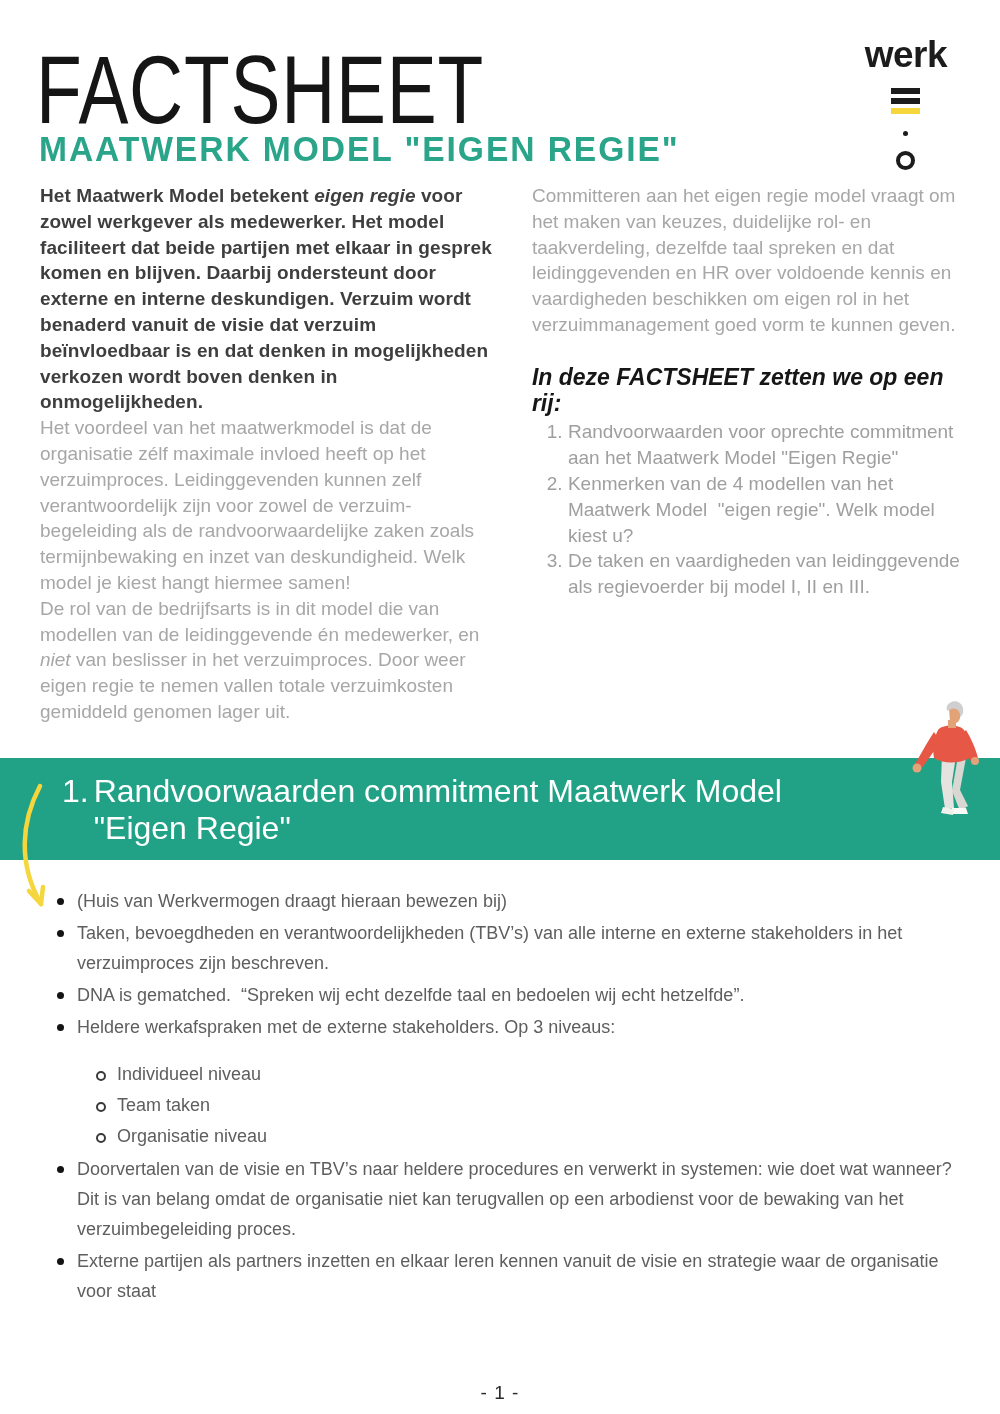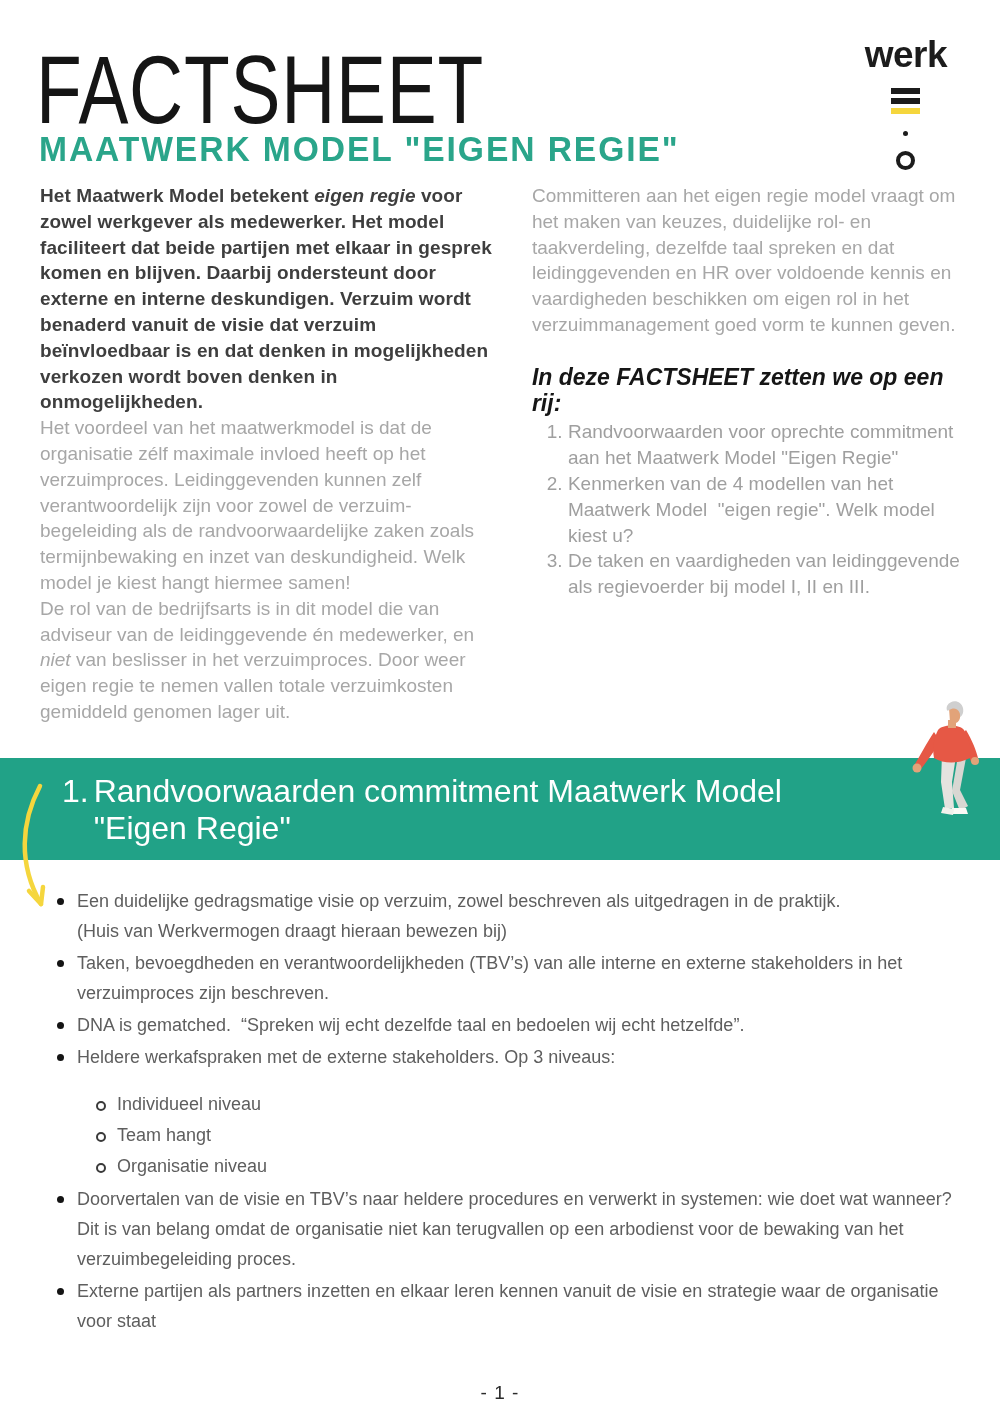--- a/index.html
+++ b/index.html
@@ -92,21 +92,21 @@
     <span class="logo-circle"></span>
   </div>
 
   <h1 class="title">FACTSHEET</h1>
   <h2 class="subtitle">MAATWERK MODEL "EIGEN REGIE"</h2>
 
   <main class="columns">
     <div class="col col-left">
       <p class="lead"><span>Het Maatwerk Model betekent </span><em>eigen regie</em><span> voor zowel werkgever als medewerker. Het model faciliteert dat beide partijen met elkaar in gesprek komen en blijven. Daarbij ondersteunt door externe en interne deskundigen. Verzuim wordt benaderd vanuit de visie dat verzuim beïnvloedbaar is en dat denken in mogelijkheden verkozen wordt boven denken in onmogelijkheden.</span></p>
       <p class="body-gray">Het voordeel van het maatwerkmodel is dat de organisatie zélf maximale invloed heeft op het verzuimproces. Leidinggevenden kunnen zelf verantwoordelijk zijn voor zowel de verzuim-begeleiding als de randvoorwaardelijke zaken zoals termijnbewaking en inzet van deskundigheid. Welk model je kiest hangt hiermee samen!</p>
-      <p class="body-gray"><span>De rol van de bedrijfsarts is in dit model die van adviseur van de leidinggevende én medewerker, en </span><em>niet</em><span> van beslisser in het verzuimproces. Door weer eigen regie te nemen vallen totale verzuimkosten gemiddeld genomen lager uit.</span></p>
+      <p class="body-gray"><span>De rol van de bedrijfsarts is in dit model die van modellen van de leidinggevende én medewerker, en </span><em>niet</em><span> van beslisser in het verzuimproces. Door weer eigen regie te nemen vallen totale verzuimkosten gemiddeld genomen lager uit.</span></p>
     </div>
     <div class="col col-right">
       <p class="body-gray">Committeren aan het eigen regie model vraagt om het maken van keuzes, duidelijke rol- en taakverdeling, dezelfde taal spreken en dat leidinggevenden en HR over voldoende kennis en vaardigheden beschikken om eigen rol in het verzuimmanagement goed vorm te kunnen geven.</p>
       <h3 class="list-heading">In deze FACTSHEET zetten we op een rij:</h3>
       <ol class="factsheet-list">
           <li>Randvoorwaarden voor oprechte commitment aan het Maatwerk Model "Eigen Regie"</li>
           <li>Kenmerken van de 4 modellen van het Maatwerk Model  "eigen regie". Welk model kiest u?</li>
           <li>De taken en vaardigheden van leidinggevende als regievoerder bij model I, II en III.</li>
         </ol>
     </div>
@@ -142,26 +142,26 @@
 
     <path d="M30 40 C 34 34, 52 34, 56 40 C 62 50, 64 60, 62 68 C 50 74, 36 74, 26 68 C 24 58, 26 48, 30 40 Z" fill="var(--sweater)"></path>
 
     <path d="M40 30 L48 30 L48 38 L40 38 Z" fill="var(--skin)"></path>
     <path d="M41 18 C 48 14, 54 20, 52 28 C 51 33, 46 35, 42 32 Z" fill="var(--skin)"></path>
 
     <path d="M39 16 C 43 9, 53 10, 55 18 C 56 23, 54 26, 52 27 C 53 20, 47 16, 41 20 C 39 22, 38 19, 39 16 Z" fill="var(--hair)"></path>
   </svg>
 
   <ul class="bullets">
-      <li><span>Een duidelijke gedragsmatige visie op verzuim, zowel beschreven als uitgedragen in de praktijk.</span><span class="note">(Huis van Werkvermogen draagt hieraan bewezen bij)</span></li>
+      <li><span class="note">(Huis van Werkvermogen draagt hieraan bewezen bij)</span></li>
       <li><span>Taken, bevoegdheden en verantwoordelijkheden (TBV’s) van alle interne en externe stakeholders in het verzuimproces zijn beschreven.</span></li>
       <li><span>DNA is gematched.  “Spreken wij echt dezelfde taal en bedoelen wij echt hetzelfde”.</span></li>
       <li><span>Heldere werkafspraken met de externe stakeholders. Op 3 niveaus:</span><ul class="subs">
           <li>Individueel niveau</li>
-          <li>Team hangt</li>
+          <li>Team taken</li>
           <li>Organisatie niveau</li>
         </ul></li>
       <li><span>Doorvertalen van de visie en TBV’s naar heldere procedures en verwerkt in systemen: wie doet wat wanneer? Dit is van belang omdat de organisatie niet kan terugvallen op een arbodienst voor de bewaking van het verzuimbegeleiding proces.</span></li>
       <li><span>Externe partijen als partners inzetten en elkaar leren kennen vanuit de visie en strategie waar de organisatie voor staat</span></li>
     </ul>
 
   <footer class="footer">
     <span>- 1 -</span>
   </footer>
 

